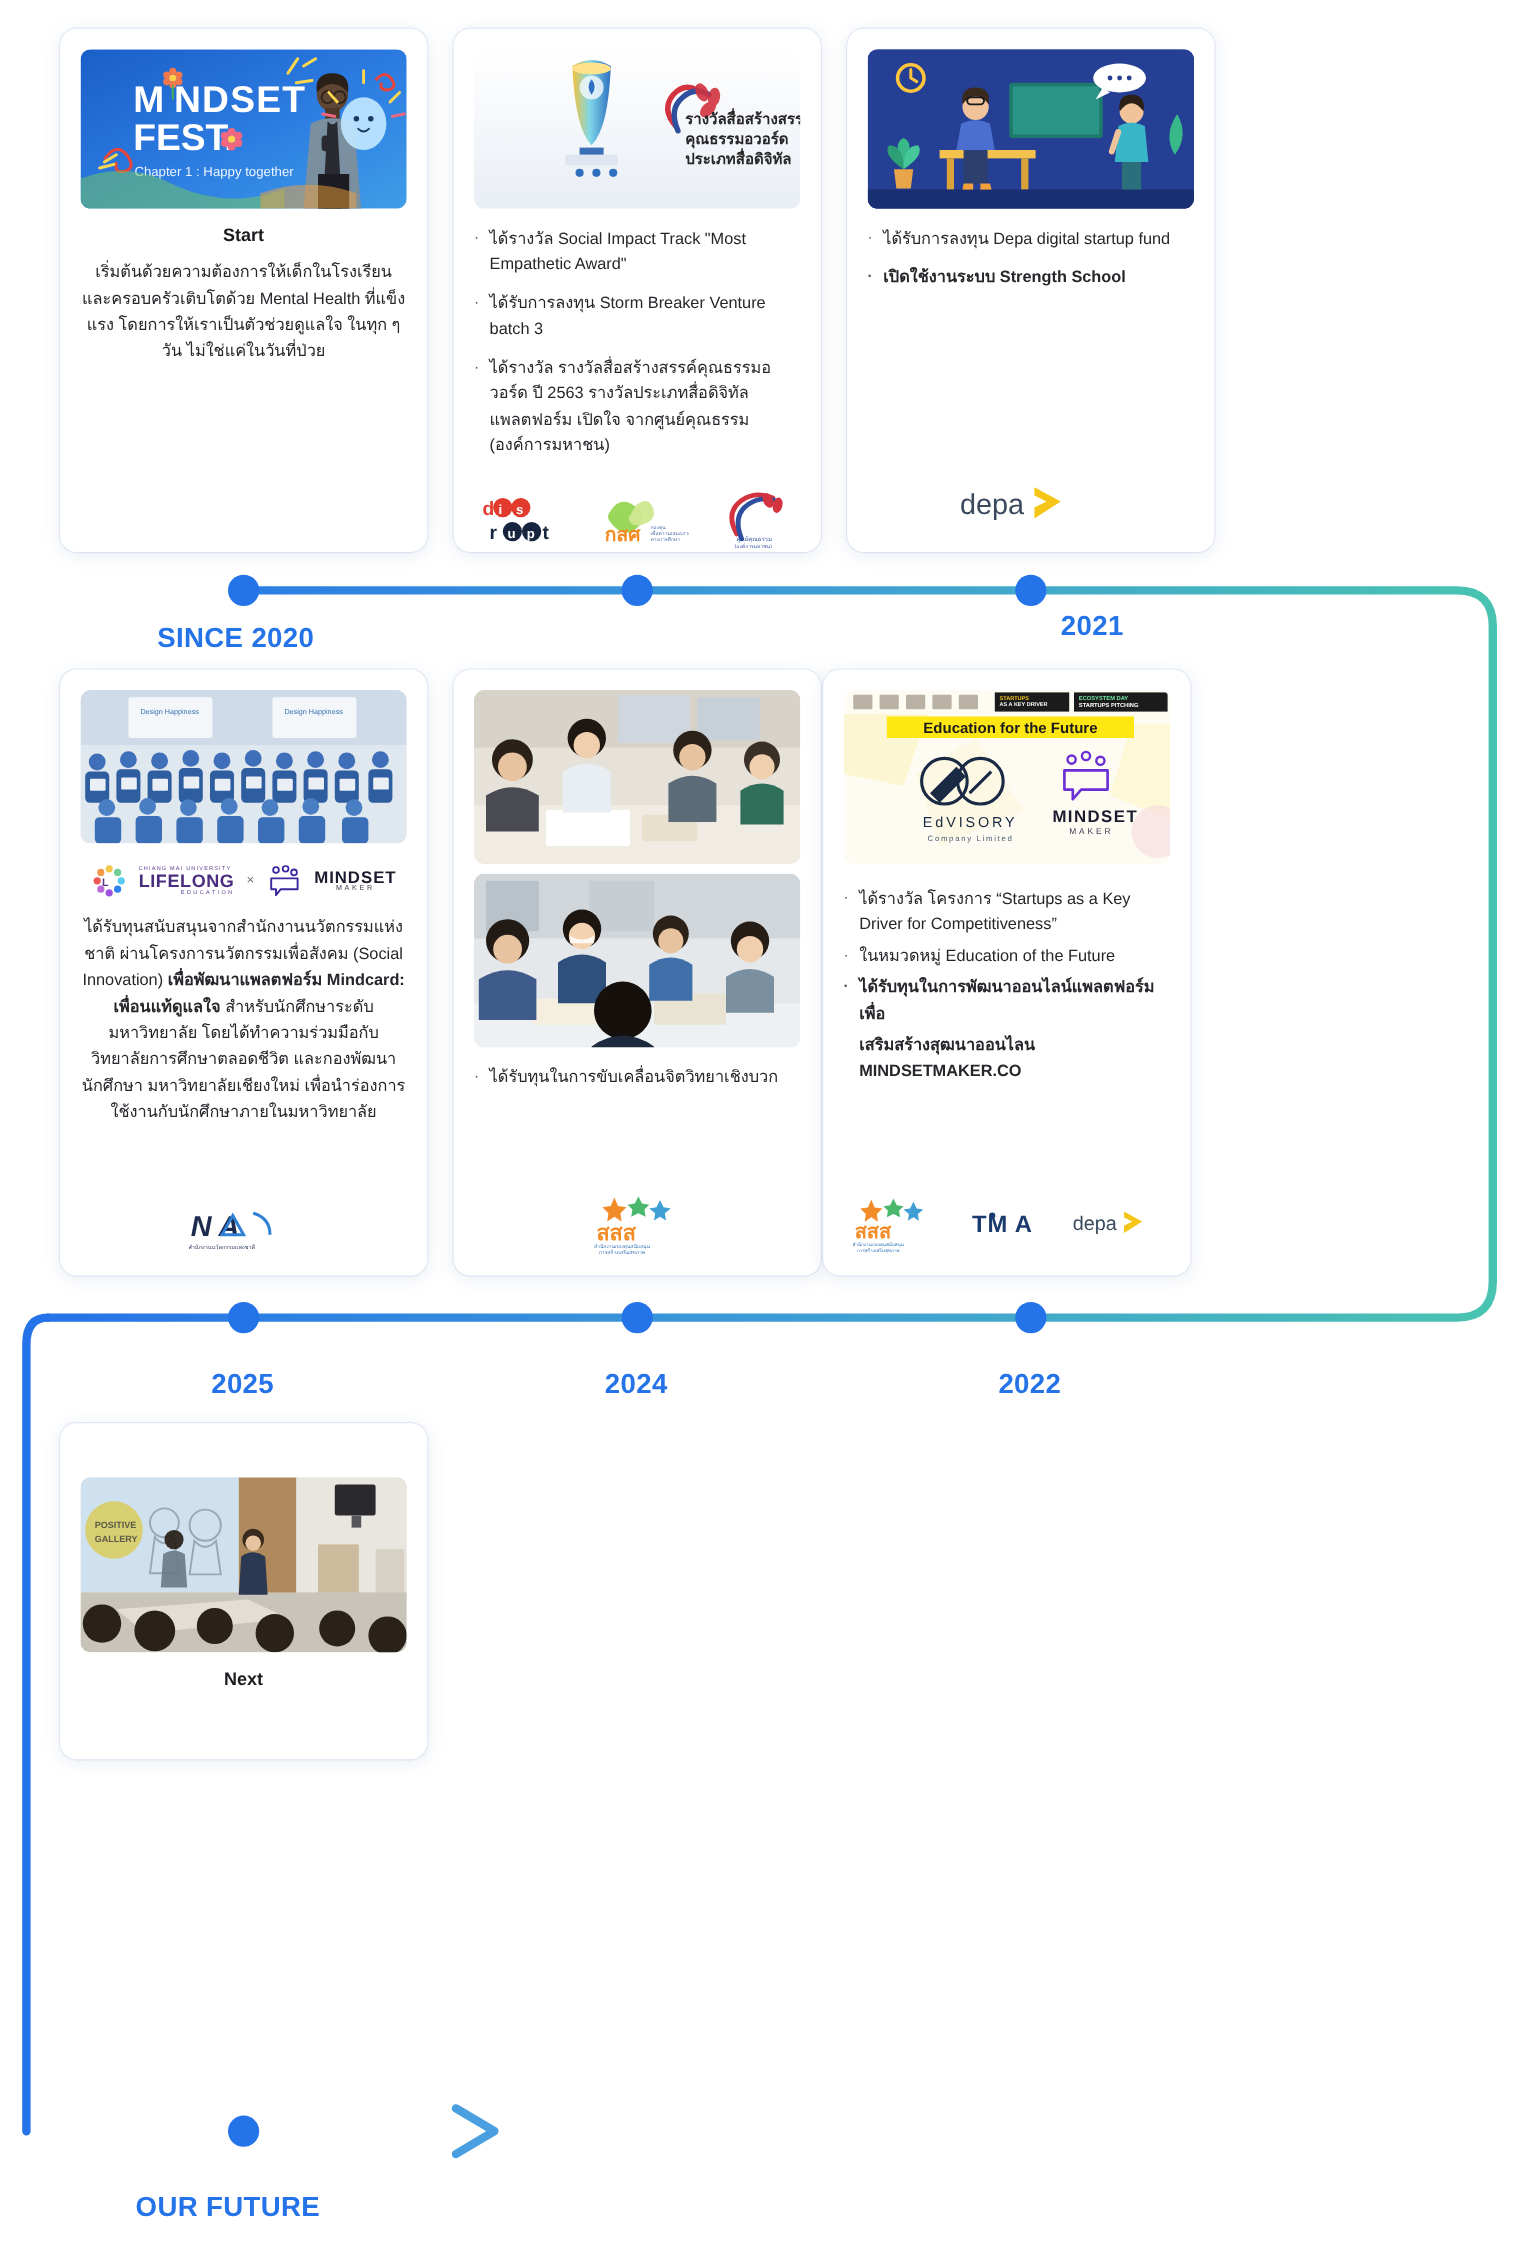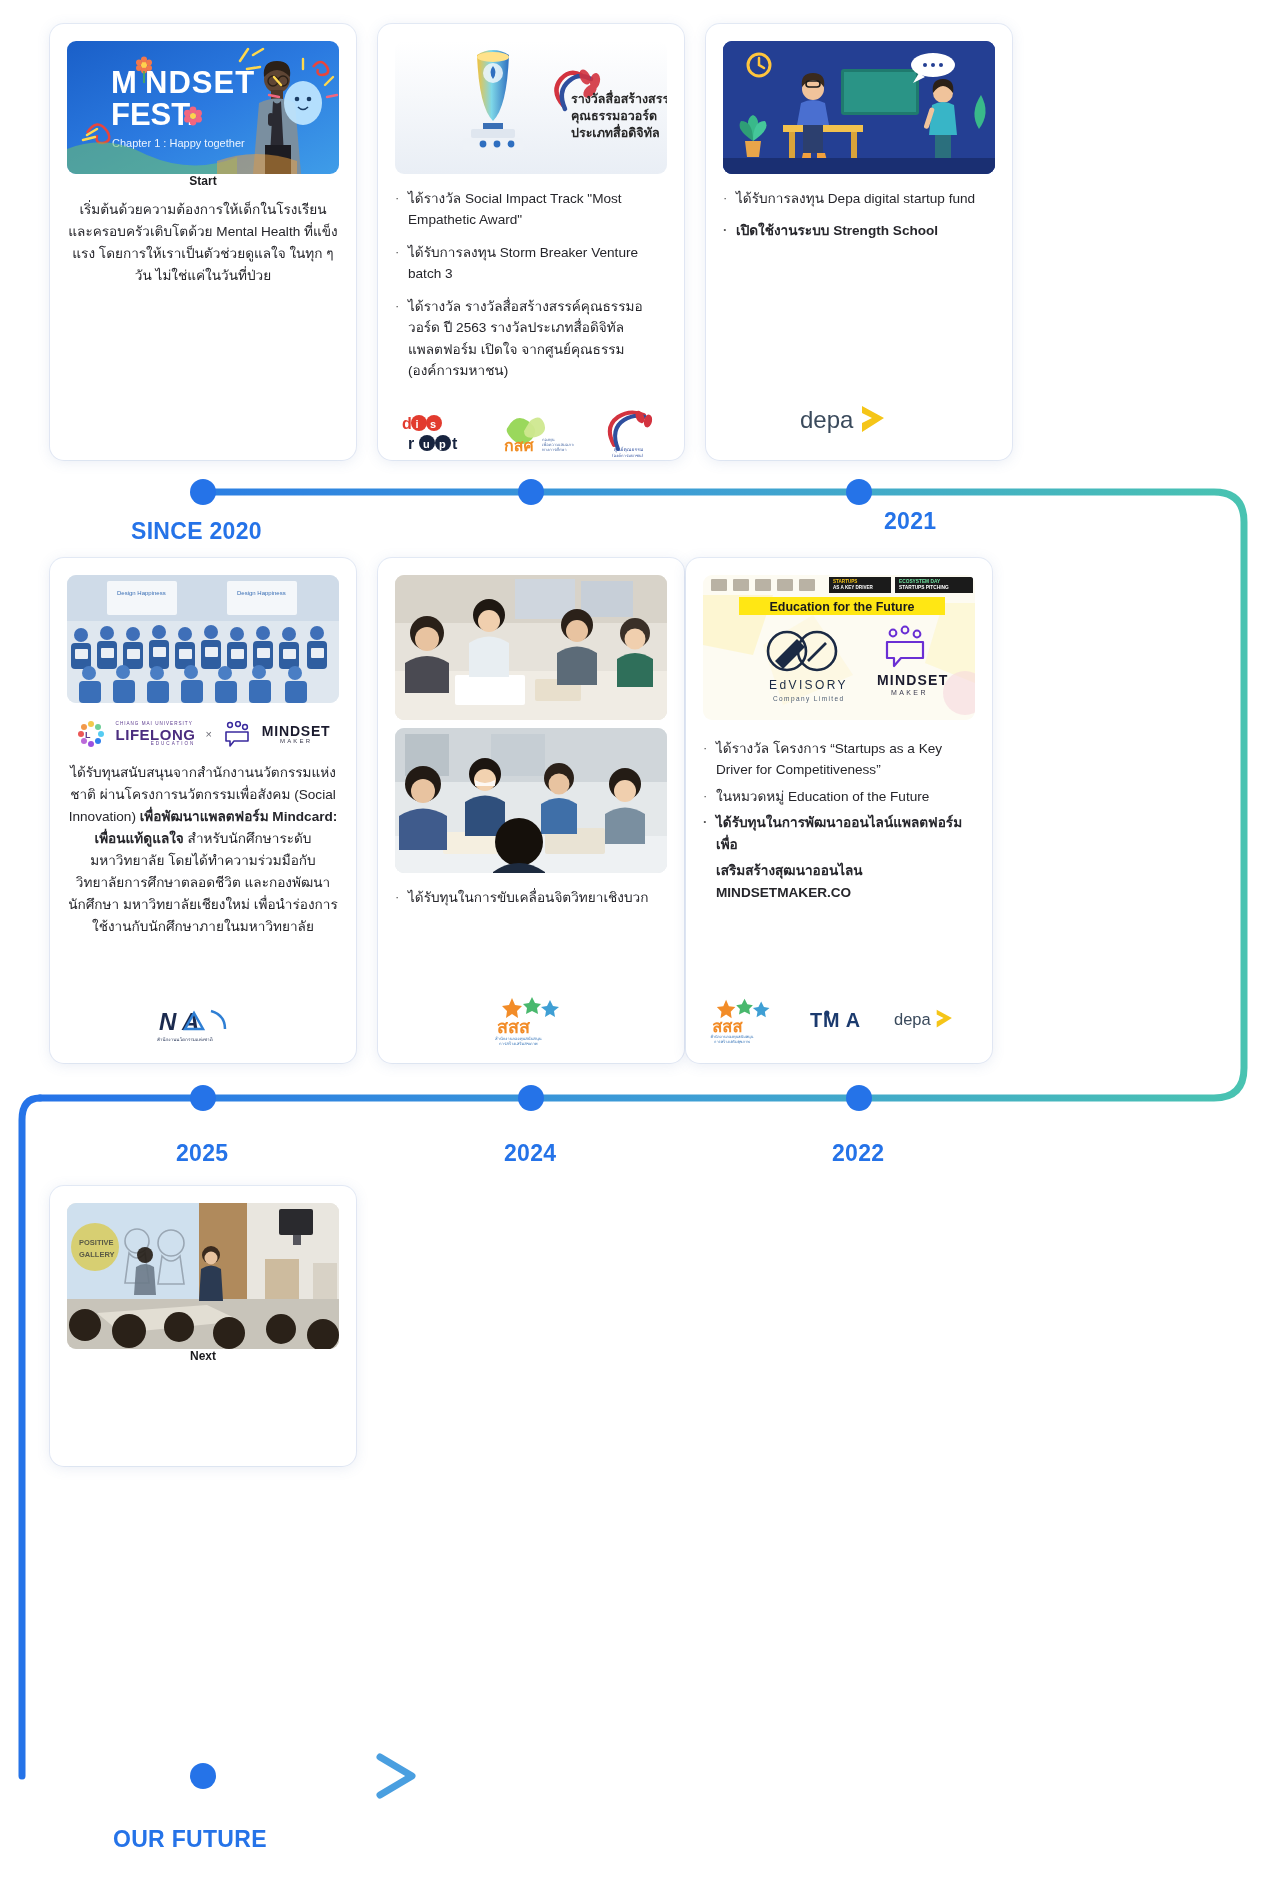--- a/index.html
+++ b/index.html
@@ -26,22 +26,23 @@
     width: 100%;
     border-radius: 9px;
     overflow: hidden;
     position: relative;
     flex: none;
   }
 
   .card-title {
     text-align:center;
     font-weight: bold;
-    font-size: 12px;
+    font-size: 15px;
     color: #1b1b1f;
+    margin-top: 14px;
   }
   .card-body {
     text-align:center;
     font-size: 13.6px;
     line-height: 1.62;
     color: #26262b;
     margin-top: 11px;
   }
   .bullets { margin-top: 14px; }
   .bullet {
@@ -671,21 +672,21 @@
 
   <div class="tl-dot" style="left:190px; top:1085px;"></div>
   <div class="tl-dot" style="left:518px; top:1085px;"></div>
   <div class="tl-dot" style="left:846px; top:1085px;"></div>
   <div class="tl-year" style="left:176px; top:1140px;">2025</div>
   <div class="tl-year" style="left:504px; top:1140px;">2024</div>
   <div class="tl-year" style="left:832px; top:1140px;">2022</div>
 
   <div class="card" style="left:50px; top:1186px; width:306px; height:280px;">
     <div class="card-inner">
-      <div class="photo" style="height:146px;">
+      <div class="photo" style="height:146px;margin-top:28px;">
         <svg viewBox="0 0 272 146" style="width:100%;height:100%;display:block;">
           <rect width="272" height="146" fill="#e7e4dd"></rect>
 
           <rect x="0" y="0" width="132" height="96" fill="#cfe0ee"></rect>
           <ellipse cx="28" cy="44" rx="24" ry="24" fill="#d7cf72"></ellipse>
           <text x="12" y="42" font-family="Liberation Sans, sans-serif" font-size="7.5" font-weight="bold" fill="#5a5a46">POSITIVE</text>
           <text x="12" y="54" font-family="Liberation Sans, sans-serif" font-size="7.5" font-weight="bold" fill="#5a5a46">GALLERY</text>
           <g fill="none" stroke="#9aa7b4" stroke-width="1.6">
             <circle cx="70" cy="38" r="12"></circle>
               <path d="M62,50 q8,10 16,0 l4,30 l-24,0z"></path>

